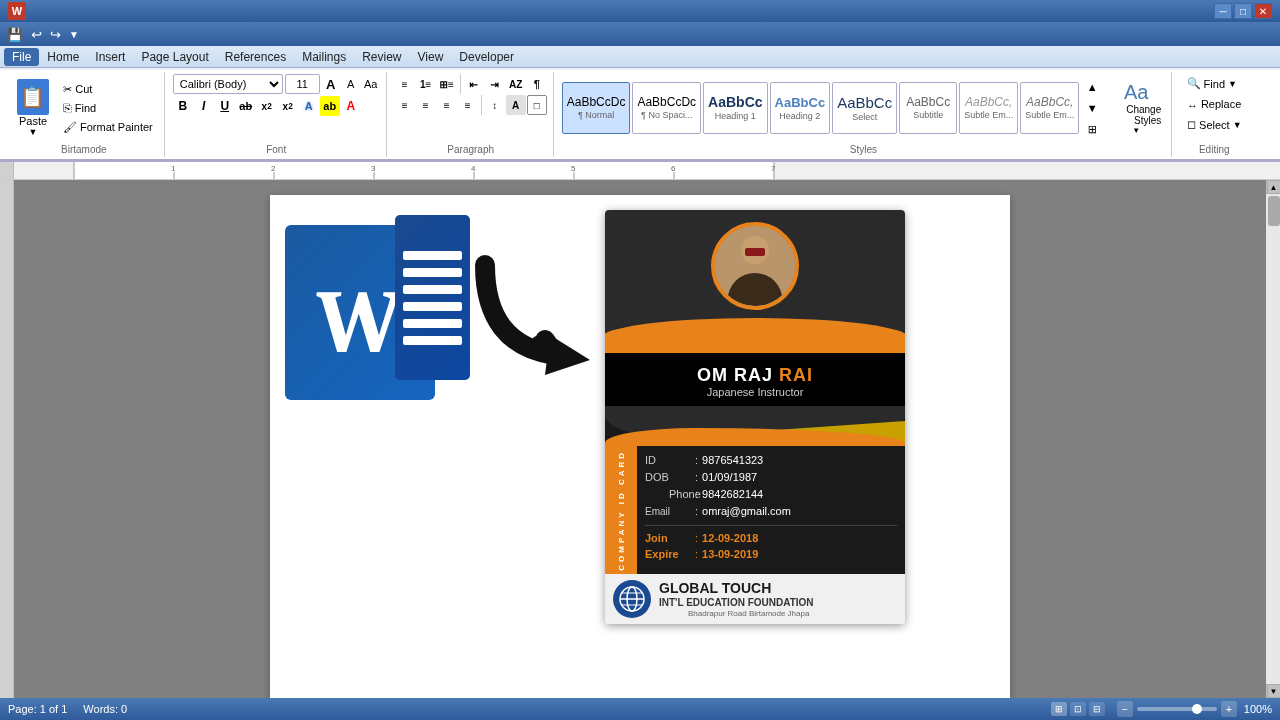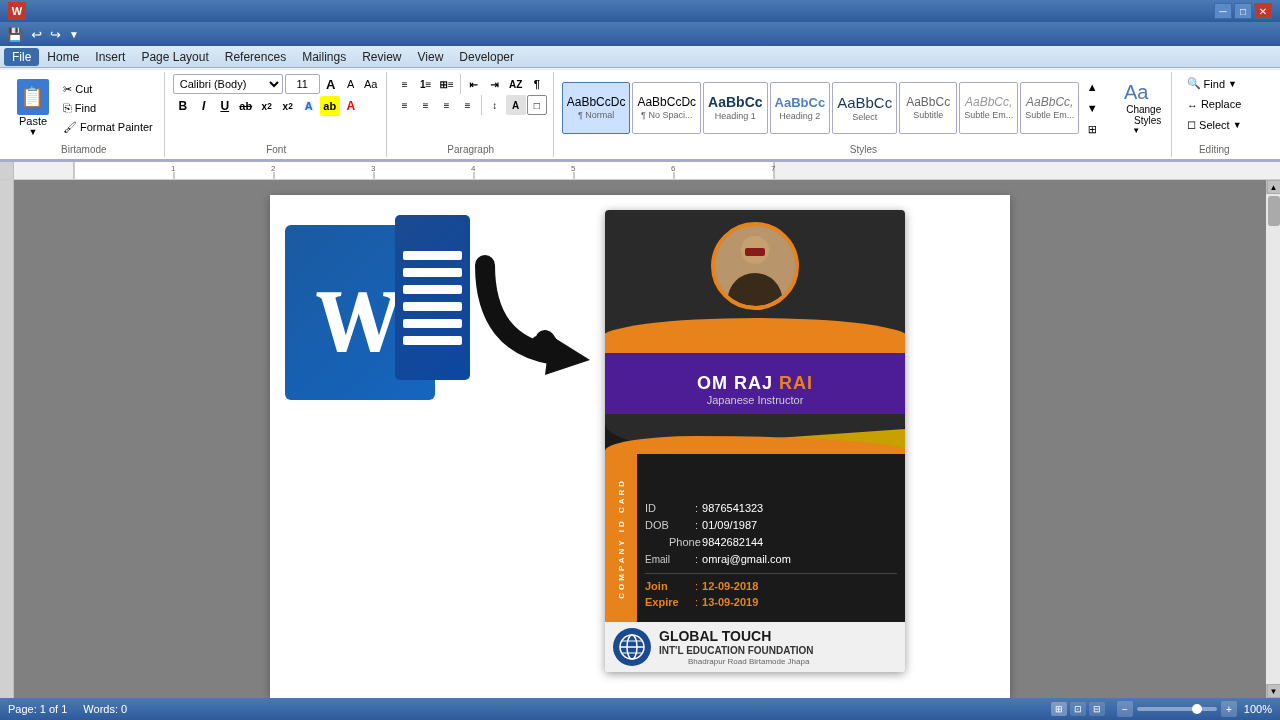--- a/index.html
+++ b/index.html
@@ -360,41 +360,41 @@
               <div style="position:relative;width:80px;height:80px;background:#b8956a;border-radius:50%;overflow:hidden;">
                 <div style="position:absolute;top:10px;left:50%;transform:translateX(-50%);width:28px;height:28px;background:#c8a070;border-radius:50%;"></div>
                 <div style="position:absolute;bottom:-5px;left:50%;transform:translateX(-50%);width:55px;height:38px;background:#3a2a1a;border-radius:40px 40px 0 0;"></div>
                 <div style="position:absolute;top:22px;left:50%;transform:translateX(-50%);width:20px;height:8px;background:#8a1a1a;border-radius:2px;"></div>
               </div>
             </div>
 
             <div style="width:110%;height:35px;background:#e8821a;border-radius:50% 50% 0 0 / 20px 20px 0 0;margin-top:8px;margin-bottom:0;"></div>
           </div>
 
-          <div style="background:#4c1d95;padding:20px 10px 8px;text-align:center;">
+          <div style="background:#000000;padding:12px 10px 8px;text-align:center;">
             <div style="font-size:18px;font-weight:bold;color:white;letter-spacing:1px;">
               <span>OM RAJ</span>
               <span style="color:#e8821a;">RAI</span>
             </div>
             <div style="font-size:11px;color:#cccccc;">Japanese Instructor</div>
           </div>
 
           <div style="background:#1a1a1a;height:40px;position:relative;overflow:hidden;">
             <div style="position:absolute;top:0;left:0;right:0;height:40px;background:#2a2a2a;border-radius:0 0 50% 50% / 0 0 30px 30px;"></div>
             <div style="position:absolute;bottom:0;right:0;width:55%;height:25px;background:#c8a000;transform:skewY(-4deg);transform-origin:right;"></div>
             <div style="position:absolute;bottom:0;left:0;right:0;height:18px;background:#e8821a;border-radius:30% 70% 0 0 / 15px 15px 0 0;"></div>
           </div>
 
           <div style="background:#1a1a1a;padding:8px 8px 8px 40px;position:relative;">
 
             <div style="position:absolute;left:0;top:0;bottom:0;width:32px;background:#e8821a;display:flex;align-items:center;justify-content:center;">
               <span style="color:white;font-size:8px;font-weight:bold;writing-mode:vertical-rl;transform:rotate(180deg);letter-spacing:3px;">COMPANY ID CARD</span>
             </div>
 
-            <div style="display:flex;align-items:center;margin-bottom:5px;margin-top:40px;">
+            <div style="display:flex;align-items:center;margin-bottom:5px;">
               <span style="color:#cccccc;font-size:11px;width:50px;">ID</span>
               <span style="color:#cccccc;font-size:11px;margin-right:4px;">:</span>
               <span style="color:white;font-size:11px;">9876541323</span>
             </div>
             <div style="display:flex;align-items:center;margin-bottom:5px;">
               <span style="color:#cccccc;font-size:11px;width:50px;">DOB</span>
               <span style="color:#cccccc;font-size:11px;margin-right:4px;">:</span>
               <span style="color:white;font-size:11px;">01/09/1987</span>
             </div>
             <div style="display:flex;align-items:center;margin-bottom:5px;">

